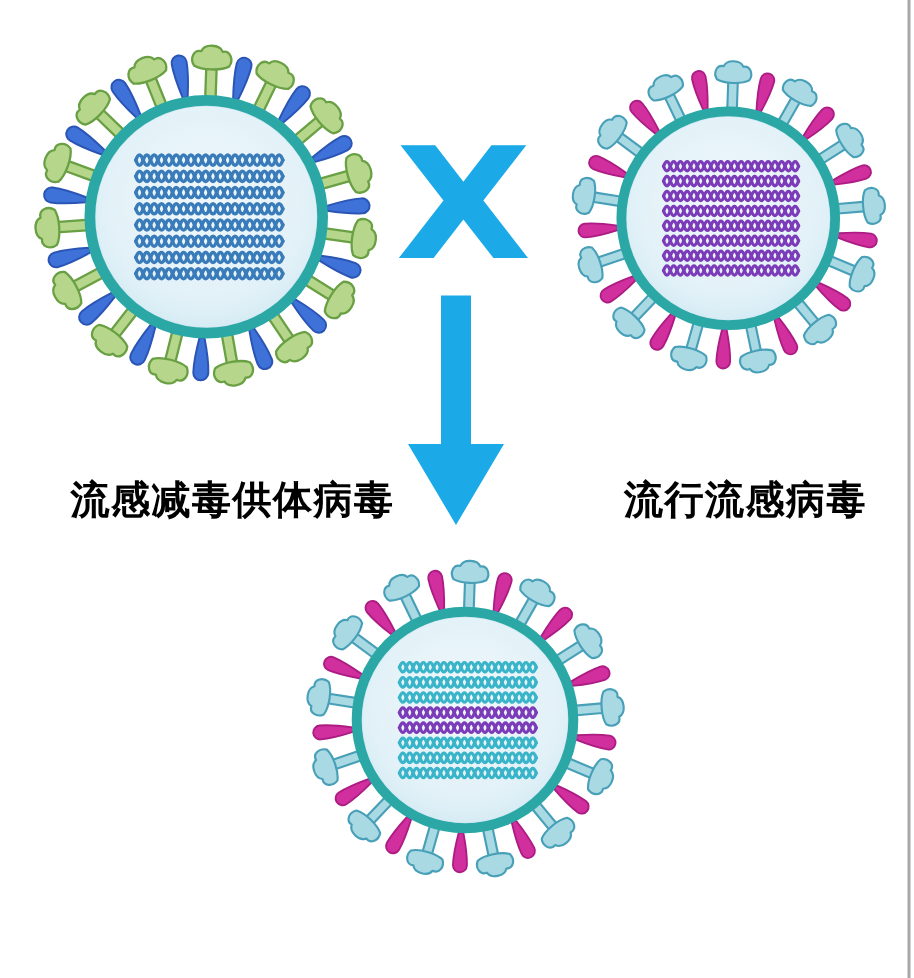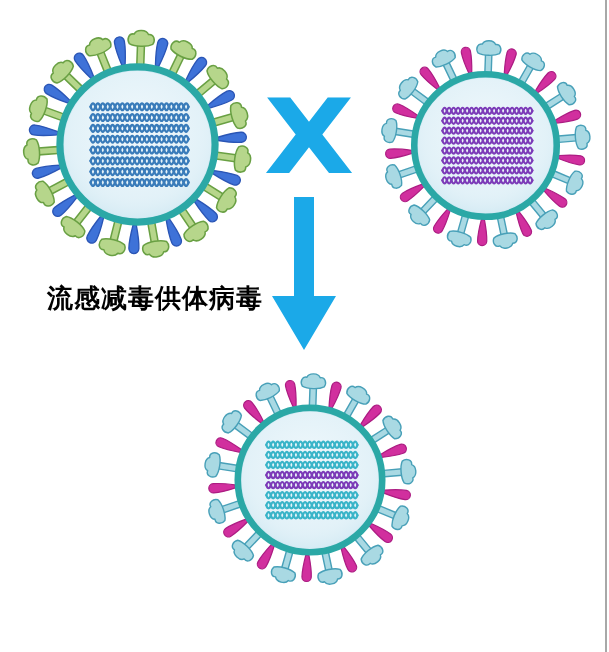--- a/index.html
+++ b/index.html
@@ -4,21 +4,21 @@
 <style>
   html,body{margin:0;padding:0;background:#ffffff;}
   body{font-family:"DejaVu Sans","Liberation Sans",sans-serif;}
   #canvas{
     position:relative;width:609px;height:652px;background:#ffffff;overflow:hidden;
   }
   .virus{position:absolute;}
   .virus svg{display:block;width:100%;height:100%;}
   .label{
     position:absolute;text-align:center;font-weight:bold;font-size:26px;color:#000;
-    letter-spacing:1px;white-space:nowrap;
+    letter-spacing:1px;white-space:nowrap;margin-top:35px;
   }
   .cross{
     position:absolute;left:252px;top:81px;width:114px;height:120px;
     font-size:112px;font-weight:bold;line-height:1;text-align:center;
     transform:scale(1.05,0.92);
   }
   .arrow{position:absolute;left:260px;top:190px;width:90px;height:165px;}
   .edge-line{position:absolute;top:0;left:605px;width:2px;height:652px;background:#a8a8a8;}
 </style>
 </head>
@@ -279,20 +279,21 @@
         <path d="M -46 16 q 2.4 6.6 4.8 0 q 2.4 -6.6 4.8 0 q 2.4 6.6 4.8 0 q 2.4 -6.6 4.8 0 q 2.4 6.6 4.8 0 q 2.4 -6.6 4.8 0 q 2.4 6.6 4.8 0 q 2.4 -6.6 4.8 0 q 2.4 6.6 4.8 0 q 2.4 -6.6 4.8 0 q 2.4 6.6 4.8 0 q 2.4 -6.6 4.8 0 q 2.4 6.6 4.8 0 q 2.4 -6.6 4.8 0 q 2.4 6.6 4.8 0 q 2.4 -6.6 4.8 0 q 2.4 6.6 4.8 0 q 2.4 -6.6 4.8 0 q 2.4 6.6 4.8 0 q 2.4 -6.6 4.8 0" fill="none" stroke="#7C3BB8" stroke-width="2.3" stroke-linecap="round"></path>
         <path d="M -46 26.599999999999994 q 2.4 -6.6 4.8 0 q 2.4 6.6 4.8 0 q 2.4 -6.6 4.8 0 q 2.4 6.6 4.8 0 q 2.4 -6.6 4.8 0 q 2.4 6.6 4.8 0 q 2.4 -6.6 4.8 0 q 2.4 6.6 4.8 0 q 2.4 -6.6 4.8 0 q 2.4 6.6 4.8 0 q 2.4 -6.6 4.8 0 q 2.4 6.6 4.8 0 q 2.4 -6.6 4.8 0 q 2.4 6.6 4.8 0 q 2.4 -6.6 4.8 0 q 2.4 6.6 4.8 0 q 2.4 -6.6 4.8 0 q 2.4 6.6 4.8 0 q 2.4 -6.6 4.8 0 q 2.4 6.6 4.8 0" fill="none" stroke="#7C3BB8" stroke-width="2.3" stroke-linecap="round"></path>
         <path d="M -46 26.599999999999994 q 2.4 6.6 4.8 0 q 2.4 -6.6 4.8 0 q 2.4 6.6 4.8 0 q 2.4 -6.6 4.8 0 q 2.4 6.6 4.8 0 q 2.4 -6.6 4.8 0 q 2.4 6.6 4.8 0 q 2.4 -6.6 4.8 0 q 2.4 6.6 4.8 0 q 2.4 -6.6 4.8 0 q 2.4 6.6 4.8 0 q 2.4 -6.6 4.8 0 q 2.4 6.6 4.8 0 q 2.4 -6.6 4.8 0 q 2.4 6.6 4.8 0 q 2.4 -6.6 4.8 0 q 2.4 6.6 4.8 0 q 2.4 -6.6 4.8 0 q 2.4 6.6 4.8 0 q 2.4 -6.6 4.8 0" fill="none" stroke="#7C3BB8" stroke-width="2.3" stroke-linecap="round"></path>
         <path d="M -46 37.2 q 2.4 -6.6 4.8 0 q 2.4 6.6 4.8 0 q 2.4 -6.6 4.8 0 q 2.4 6.6 4.8 0 q 2.4 -6.6 4.8 0 q 2.4 6.6 4.8 0 q 2.4 -6.6 4.8 0 q 2.4 6.6 4.8 0 q 2.4 -6.6 4.8 0 q 2.4 6.6 4.8 0 q 2.4 -6.6 4.8 0 q 2.4 6.6 4.8 0 q 2.4 -6.6 4.8 0 q 2.4 6.6 4.8 0 q 2.4 -6.6 4.8 0 q 2.4 6.6 4.8 0 q 2.4 -6.6 4.8 0 q 2.4 6.6 4.8 0 q 2.4 -6.6 4.8 0 q 2.4 6.6 4.8 0" fill="none" stroke="#7C3BB8" stroke-width="2.3" stroke-linecap="round"></path>
         <path d="M -46 37.2 q 2.4 6.6 4.8 0 q 2.4 -6.6 4.8 0 q 2.4 6.6 4.8 0 q 2.4 -6.6 4.8 0 q 2.4 6.6 4.8 0 q 2.4 -6.6 4.8 0 q 2.4 6.6 4.8 0 q 2.4 -6.6 4.8 0 q 2.4 6.6 4.8 0 q 2.4 -6.6 4.8 0 q 2.4 6.6 4.8 0 q 2.4 -6.6 4.8 0 q 2.4 6.6 4.8 0 q 2.4 -6.6 4.8 0 q 2.4 6.6 4.8 0 q 2.4 -6.6 4.8 0 q 2.4 6.6 4.8 0 q 2.4 -6.6 4.8 0 q 2.4 6.6 4.8 0 q 2.4 -6.6 4.8 0" fill="none" stroke="#7C3BB8" stroke-width="2.3" stroke-linecap="round"></path>
       </svg>
     </div>
 
   <div class="label" style="left:0px;top:281px;width:310px;">流感减毒供体病毒</div>
 
+  <div class="label" style="left:387px;top:281px;width:220px;">流行流感病毒</div>
 
   <div class="arrow">
     <svg viewBox="260 190 90 165" width="90" height="165">
       <polygon id="arrow-poly" points="294,197 314,197 314,296 336,296 304,350 272,296 294,296" fill="#1BA9E8"></polygon>
     </svg>
   </div>
 
   <div class="virus" style="left:196px;top:366px;width:228px;height:228px;">
       <svg viewBox="-120 -120 240 240" xmlns="http://www.w3.org/2000/svg">
         <defs>

